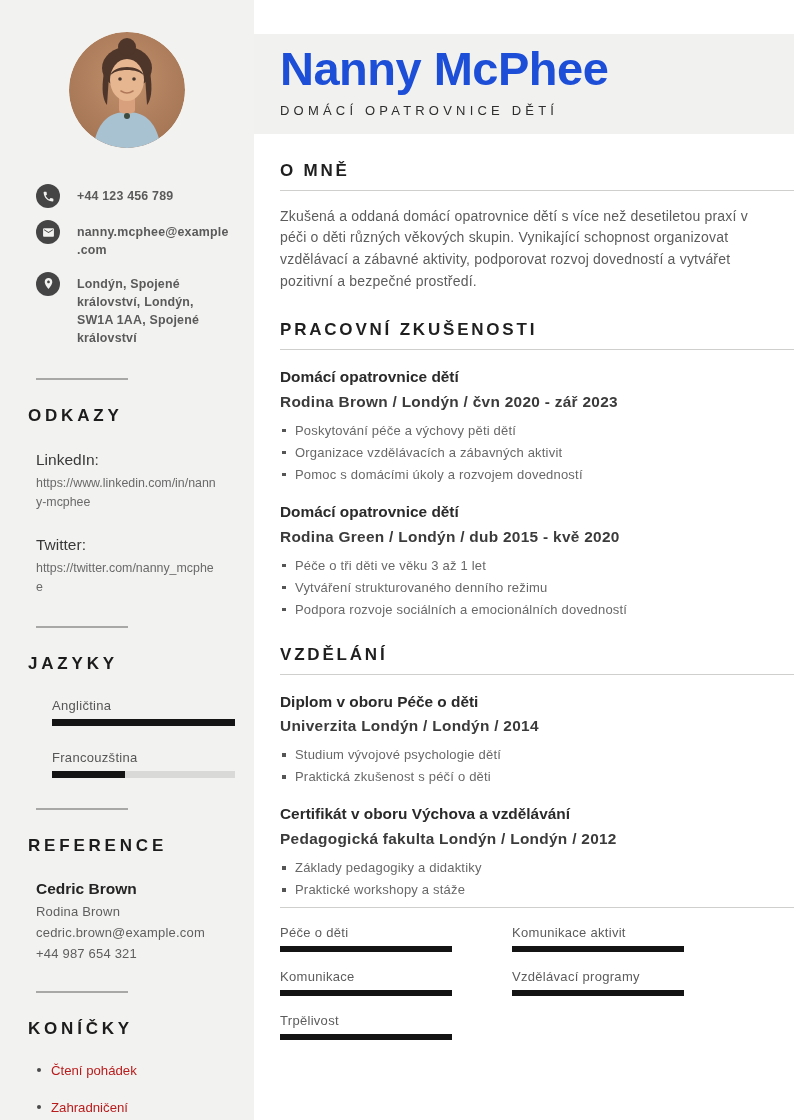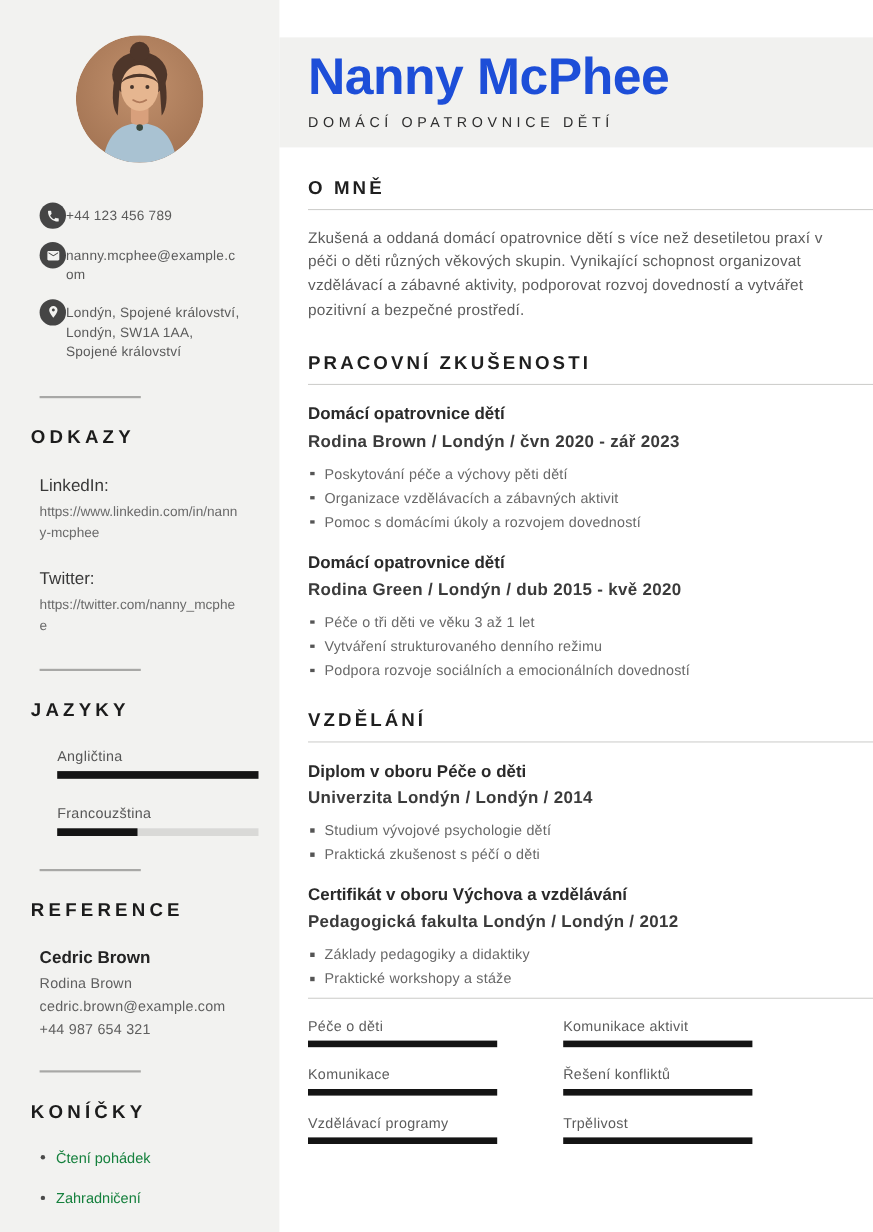--- a/index.html
+++ b/index.html
@@ -6,21 +6,21 @@
   html,body { background:#ffffff; }
   body { font-family:"Liberation Sans", sans-serif; }
   .page { position:relative; width:794px; height:1120px; background:#ffffff; overflow:hidden; }
 
   
   .sidebar { position:absolute; top:0; left:0; width:254px; height:1120px; background:#f2f2f0; }
   .photo { width:116px; height:116px; border-radius:50%; overflow:hidden; margin:32px auto 0; }
   .photo svg { display:block; }
 
   .contact { margin:36px 24px 0 36px; }
-  .c-row { display:flex; gap:0; margin-bottom:12px; align-items:flex-start; }
+  .c-row { display:flex; gap:17px; margin-bottom:12px; align-items:flex-start;font-weight:bold; }
   .c-icon { width:24px; height:24px; border-radius:50%; background:#454545; flex:0 0 24px;
             display:flex; align-items:center; justify-content:center; }
   .c-icon svg { width:13px; height:13px; fill:#f2f2f0; }
   .c-text { font-size:12.4px; color:#5a5a5a; line-height:1.45; letter-spacing:0.2px;
             width:158px; overflow-wrap:anywhere; padding-top:4px; }
 
   .s-div { border:none; border-top:2px solid #a8a8a6; width:92px; margin:30px 0 0 36px; }
   .side-h { font-size:17px; font-weight:700; letter-spacing:3.8px; color:#1c1c1c; margin:26px 0 0 28px; }
 
   .link-block { margin:25px 24px 0 36px; }
@@ -30,21 +30,21 @@
   .lang { margin:24px 24px 0 52px; }
   .lang-name { font-size:13px; color:#565656; letter-spacing:0.3px; }
   .lang-bar { margin-top:6px; width:183px; height:7px; background:#d9d9d7; }
   .lang-fill { height:100%; background:#141414; }
 
   .ref-block { margin:24px 24px 0 36px; }
   .ref-name { font-size:15.5px; font-weight:700; color:#242424; margin-bottom:3px; }
   .ref-line { font-size:13px; color:#5f5f5f; margin-top:6px; letter-spacing:0.2px; }
 
   .hobbies { margin:24px 24px 0 36px; list-style:none; }
-  .hobbies li { position:relative; padding-left:15px; font-size:13.2px; color:#15803d; margin-bottom:22px; }
+  .hobbies li { position:relative; padding-left:15px; font-size:13.2px; color:#b91c1c; margin-bottom:22px; }
   .hobbies li::before { content:""; position:absolute; left:1px; top:5px; width:4px; height:4px;
                         border-radius:50%; background:#4a4a4a; }
 
   
   .main { margin-left:254px; width:540px; }
   .band { margin-top:34px; background:#f1f1ef; padding:9px 10px 16px 26px; }
   .band h1 { font-size:47px; font-weight:700; color:#1d4ed8; letter-spacing:-0.5px; line-height:1.12; }
   .band .subtitle { margin-top:7px; font-size:13px; letter-spacing:4.2px; color:#2e2e2e; }
 
   .sec-h { font-size:17px; font-weight:700; letter-spacing:2.8px; color:#1f1f1f; margin:27px 0 0 26px; }
@@ -255,26 +255,20 @@
               <div class="skill-fill" style="width: 100%;"></div>
             </div>
         </div>
         <div class="skill">
           <div class="skill-name">Komunikace</div>
           <div class="skill-bar">
               <div class="skill-fill" style="width: 100%;"></div>
             </div>
         </div>
         <div class="skill">
-          <div class="skill-name">Řešení konfliktů</div>
-          <div class="skill-bar">
-              <div class="skill-fill" style="width: 100%;"></div>
-            </div>
-        </div>
-        <div class="skill">
           <div class="skill-name">Vzdělávací programy</div>
           <div class="skill-bar">
               <div class="skill-fill" style="width: 100%;"></div>
             </div>
         </div>
         <div class="skill">
           <div class="skill-name">Trpělivost</div>
           <div class="skill-bar">
               <div class="skill-fill" style="width: 100%;"></div>
             </div>

